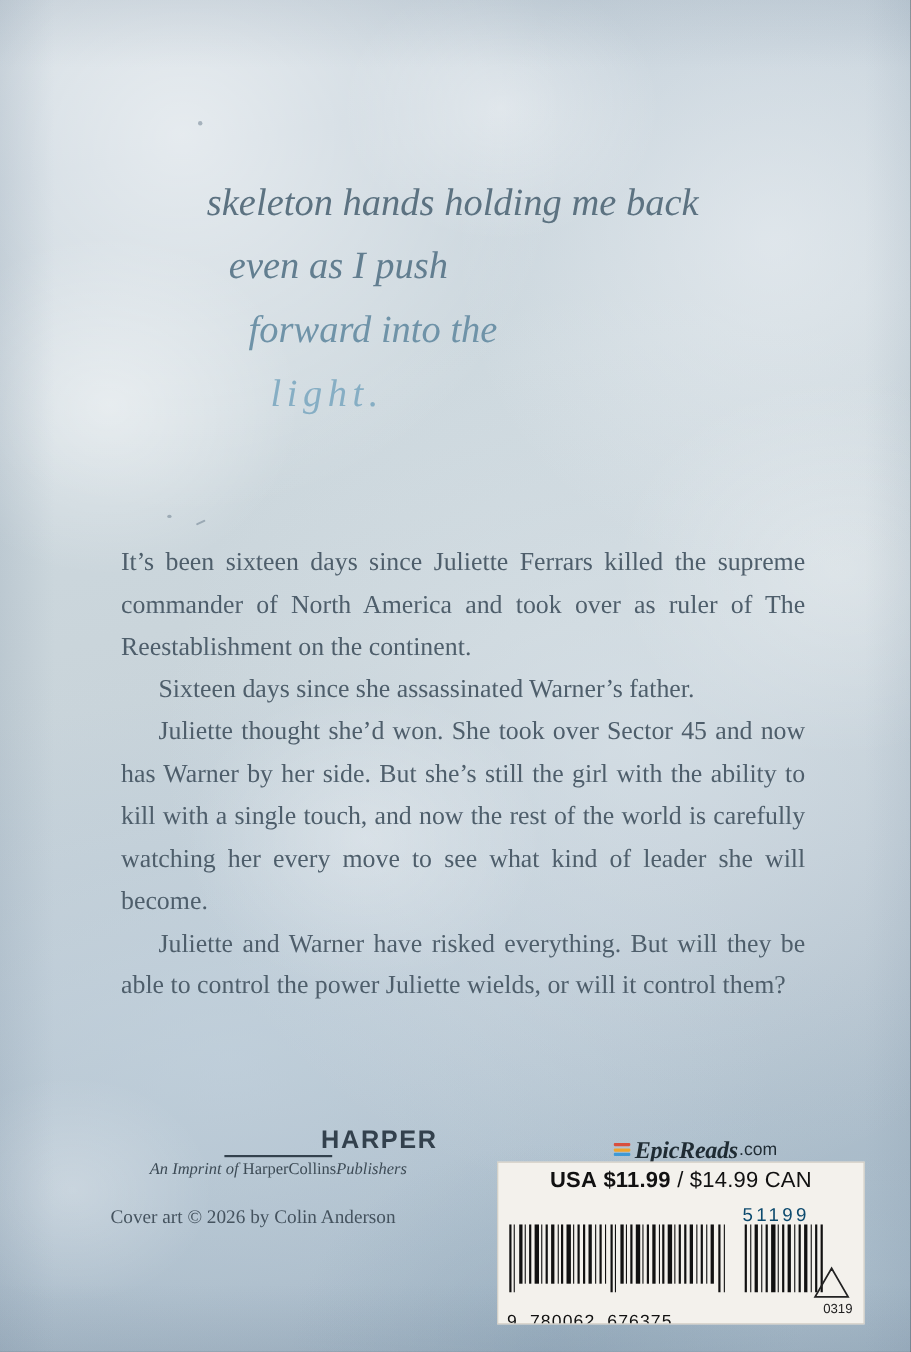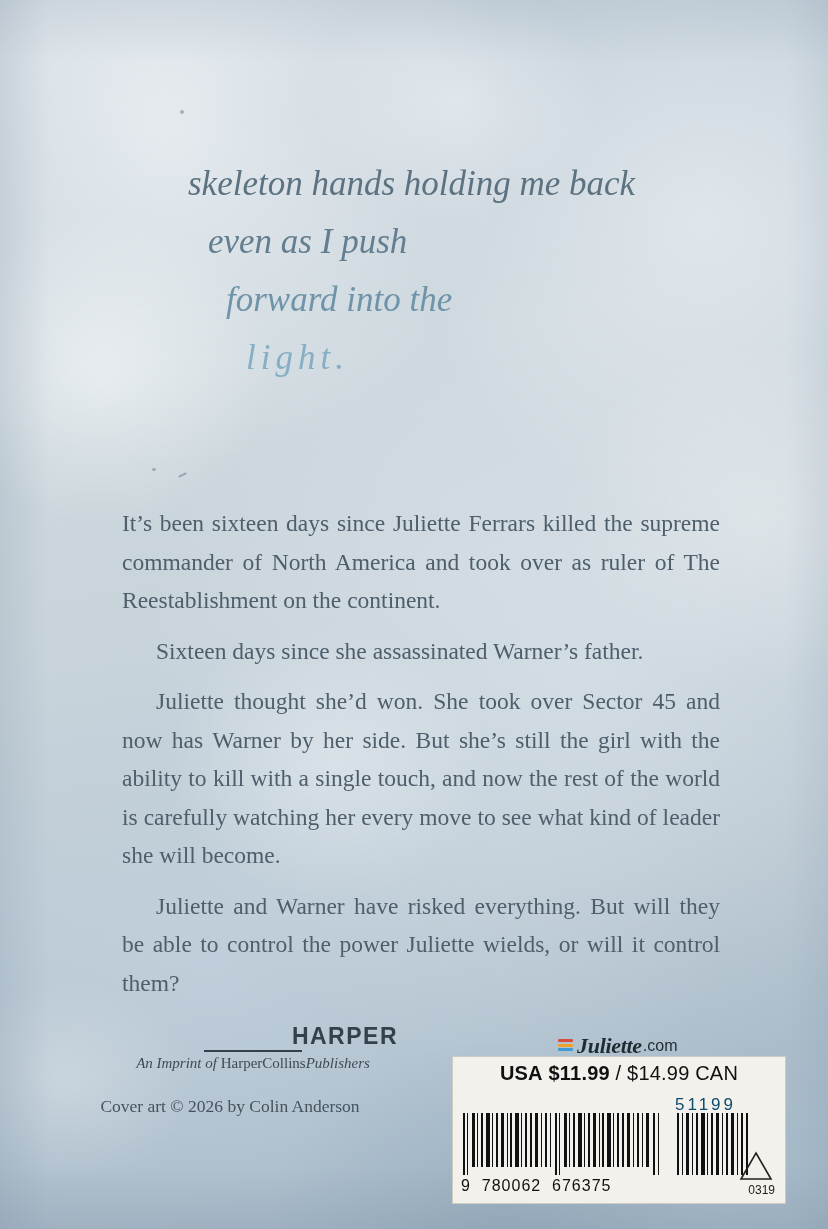--- a/index.html
+++ b/index.html
@@ -74,21 +74,21 @@
     left: 110px;
     top: 492px;
     width: 622px;
     font-family: "Liberation Serif", serif;
     font-size: 23.5px;
     line-height: 38.5px;
     color: #4e5e6b;
     text-align: justify;
     z-index: 3;
   }
-  .blurb p { margin: 12px; }
+  .blurb p { margin: 0; }
   .blurb p + p { text-indent: 34px; }
 
   .credits {
     position: absolute;
     left: 0;
     top: 1094px;
     width: 460px;
     text-align: center;
     font-family: "Liberation Serif", serif;
     font-size: 17.5px;
@@ -214,21 +214,21 @@
   .bars {
     height: 62px;
     width: 100%;
     display: block;
   }
   .ean-digits {
     font-family: "Liberation Sans", sans-serif;
     font-size: 16px;
     color: #111;
     letter-spacing: 1px;
-    margin-top: 2px;
+    margin-top: 18px;
     white-space: pre;
   }
   .tri-svg { position: absolute; right: 12px; bottom: 22px; }
   .date-code {
     position: absolute;
     right: 10px;
     bottom: 6px;
     font-family: "Liberation Sans", sans-serif;
     font-size: 12px;
     color: #222;
@@ -268,21 +268,21 @@
     <div class="harper-underline"></div>
     <div class="imprint"><span>An Imprint of </span><b>HarperCollins</b><span>Publishers</span></div>
   </div>
 
   <div class="epic-reads">
     <span class="er-books">
       <i style="background:#d94f3d;"></i>
       <i style="background:#f0a32c;"></i>
       <i style="background:#3f9ad6;"></i>
     </span>
-    <span class="er-word">Juliette</span>
+    <span class="er-word">EpicReads</span>
     <span class="er-dotcom">.com</span>
   </div>
 
   <div class="credits">
     <div>Cover art © 2026 by Colin Anderson</div>
   </div>
 
   <div class="price-block">
     <div class="price-line">
       <b>USA</b>

